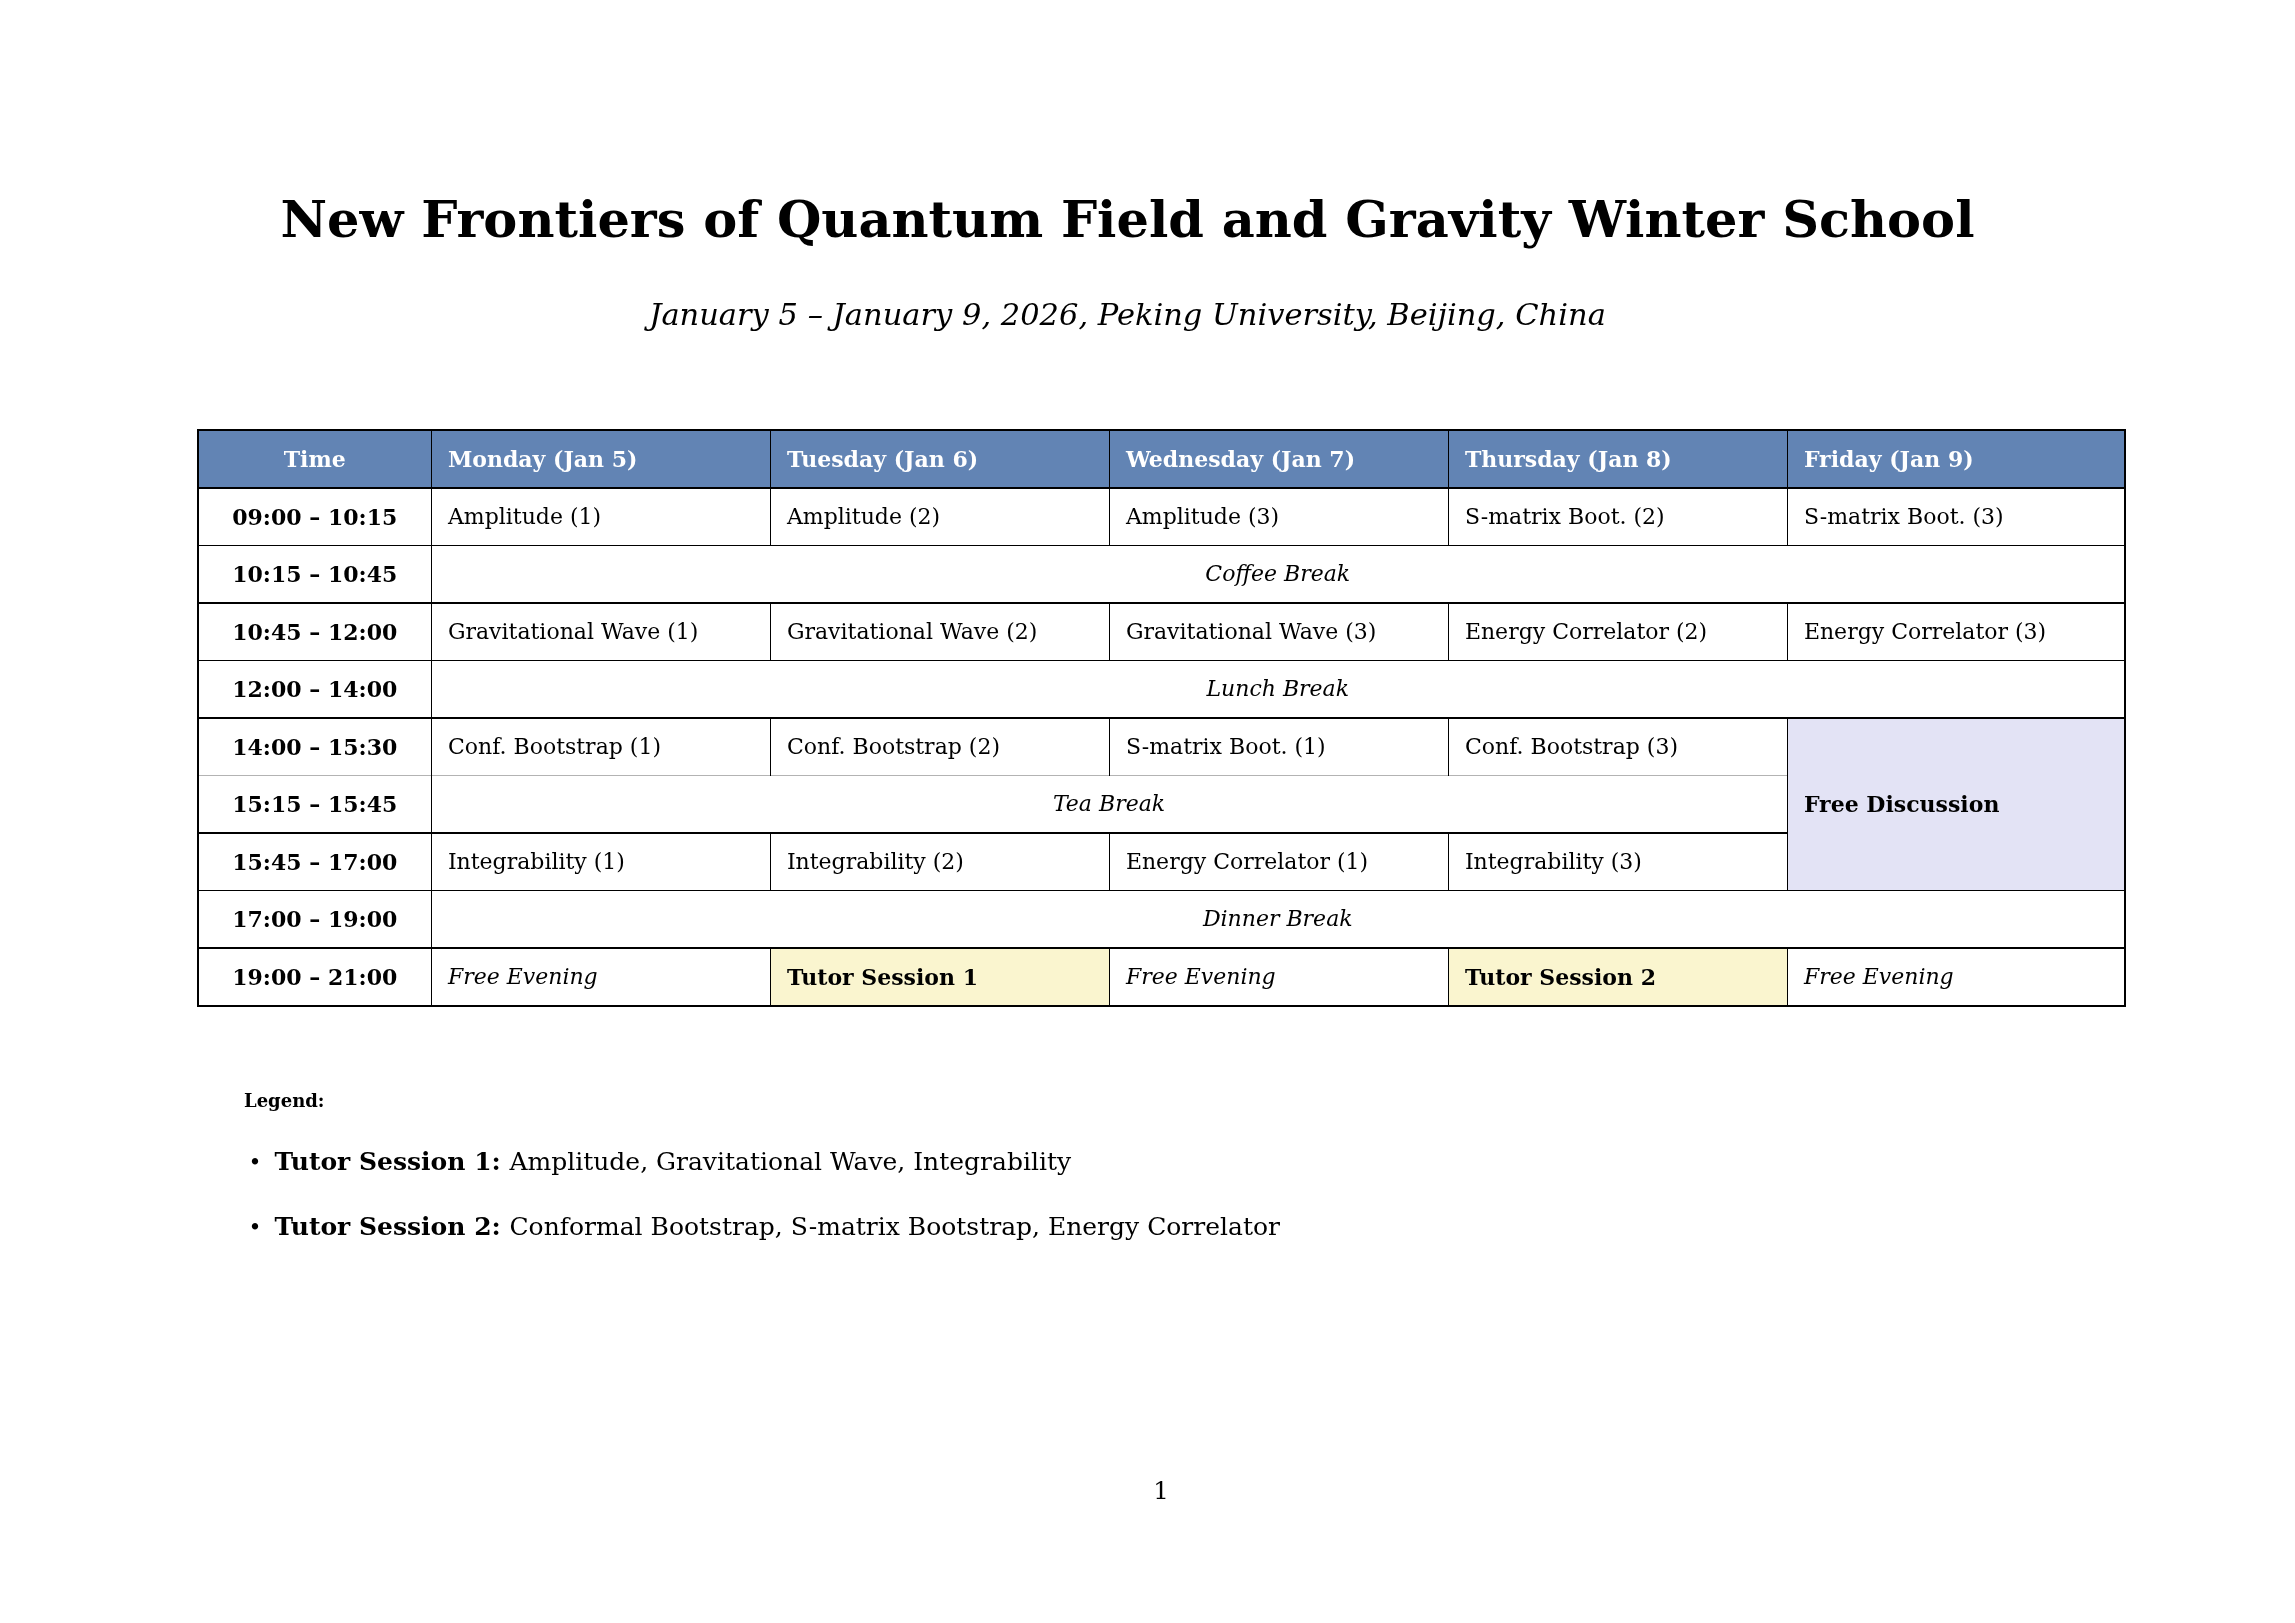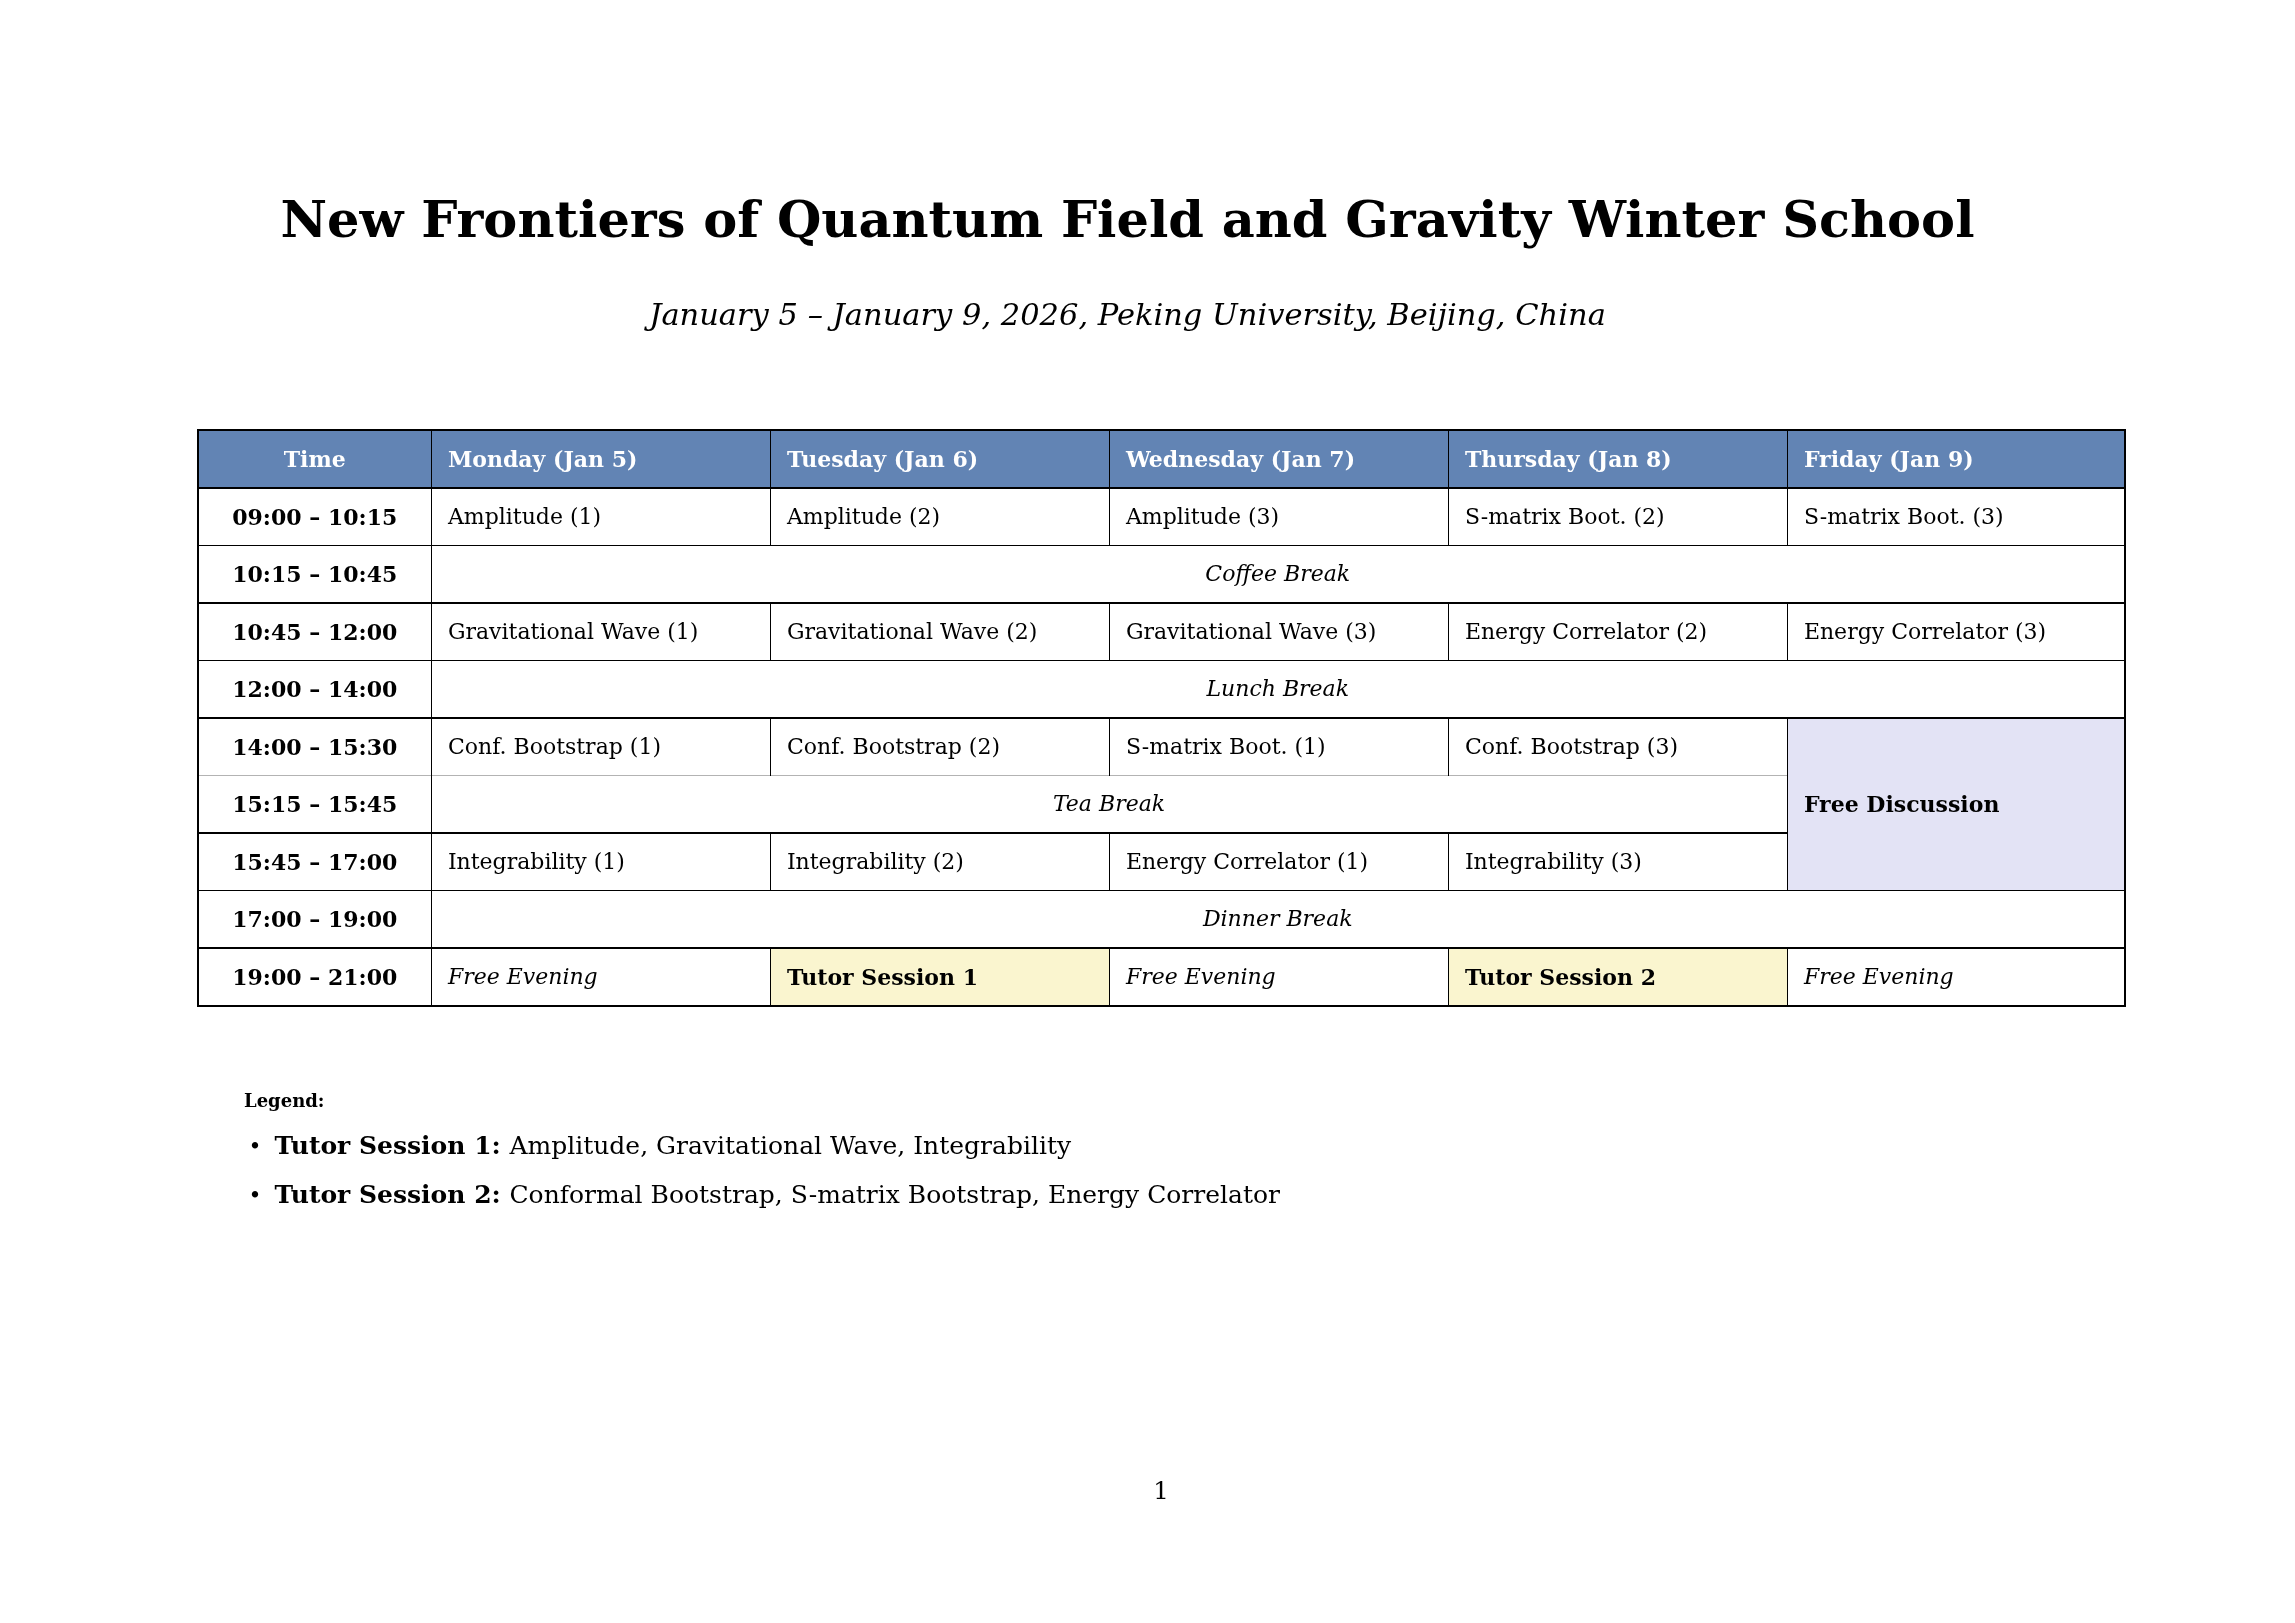--- a/index.html
+++ b/index.html
@@ -70,21 +70,21 @@
   tr.bt-l > td{border-top:1.1px solid var(--thin-rule);}
   td.t-time{font-weight:bold;text-align:center;}
   td.t-cell{text-align:left;padding-left:16.4px;}
   td.t-break{font-style:italic;text-align:center;}
   td.t-free{font-style:italic;text-align:left;padding-left:16.4px;}
   td.t-tutor{font-weight:bold;background:var(--tutor-bg);text-align:left;padding-left:16.4px;}
   td.t-fd{font-weight:bold;background:var(--free-discussion-bg);text-align:left;padding-left:16.4px;}
   .legend{margin:83px 0 0 47px;}
   .legend-heading{font-size:18px;font-weight:bold;}
   ul.legend-items{list-style:none;margin:0;padding:0;}
-  ul.legend-items li{margin-top:20px;padding-left:4.4px;font-size:25px;}
+  ul.legend-items li{margin-top:36px;padding-left:4.4px;font-size:25px;}
   .bullet{display:inline-block;width:26px;font-size:22px;}
   .legend-label{font-weight:bold;margin-right:8.7px;}
   .page-number{
     position:absolute;
     top:1476px;left:197px;width:1928px;
     text-align:center;
     font-size:24.5px;
   }
 </style>
 </head>

